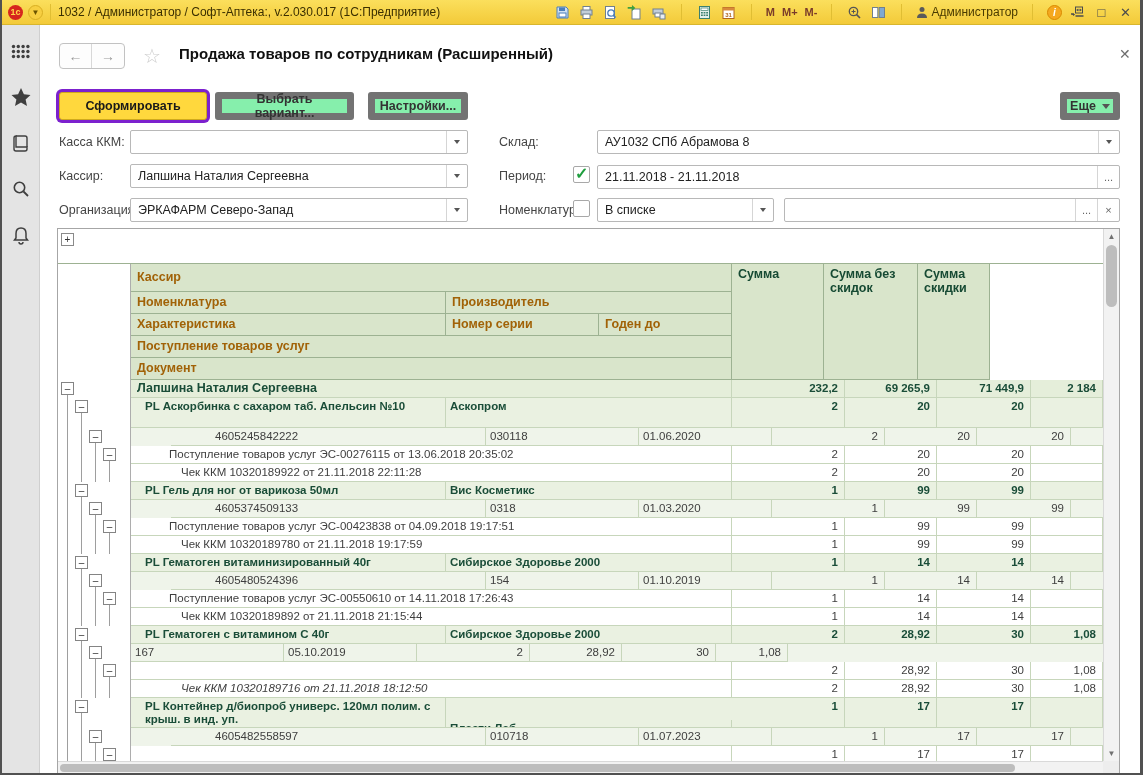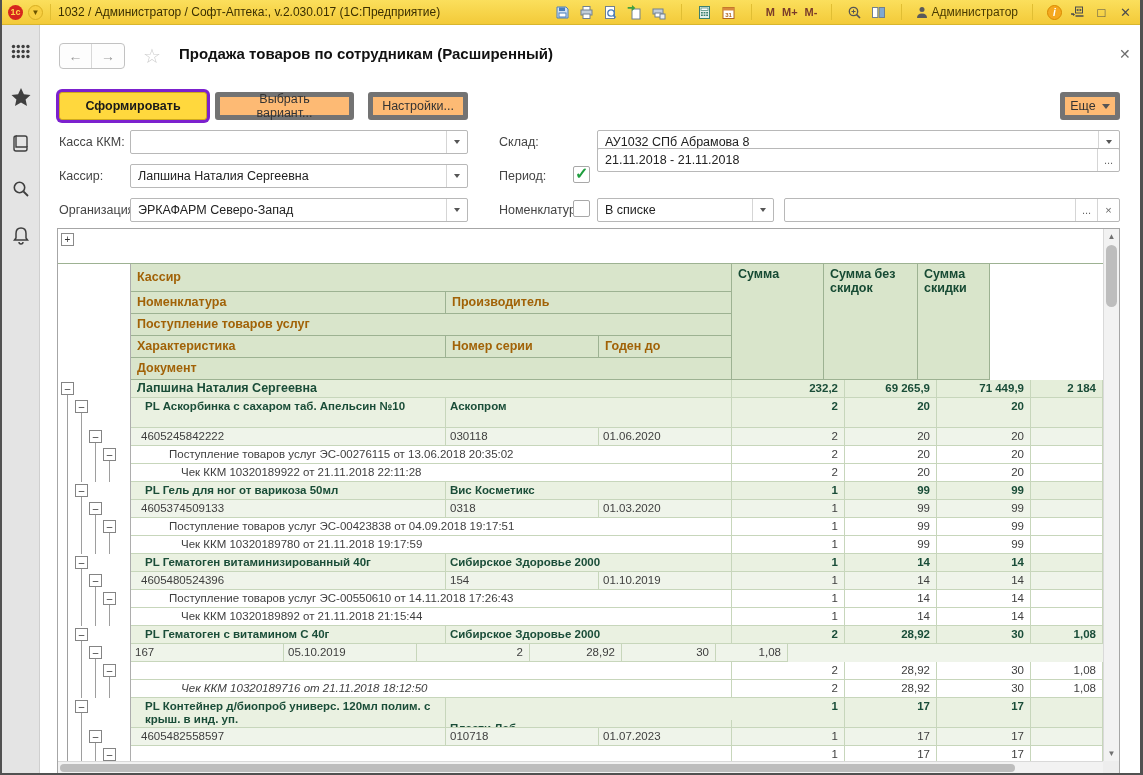--- a/index.html
+++ b/index.html
@@ -32,22 +32,22 @@
   .sb-ic { width:20px; height:20px; display:flex; align-items:center; justify-content:center; }
   
   .navgroup { position:absolute; left:57px; top:43px; width:66px; height:26px; display:flex;
     border:1px solid #C2C2C2; border-radius:4px; background:#FDFDFD; overflow:hidden; }
   .navbtn { width:33px; text-align:center; font-size:14px; font-weight:bold; color:#9A9A9A; line-height:24px; }
   .navbtn:first-child { border-right:1px solid #D8D8D8; }
   .fav-star { position:absolute; left:141px; top:44px; font-size:20px; color:#CDCDCD; }
   .page-title { position:absolute; left:177px; top:45px; font-size:15px; font-weight:600; color:#111; }
   .tab-close { position:absolute; left:1117px; top:46px; font-size:14px; color:#6E6E6E; }
   
-  .btn { position:absolute; height:28px; background:#fdba74; border:5px solid #737373; border-radius:3px;
-    font-size:12.5px; color:#333; text-align:center; display:flex; align-items:center; justify-content:center; padding:0 12px; }
+  .btn { position:absolute; height:28px; background:#86efac; border:7px solid #737373; border-radius:3px;
+    font-size:12.5px; color:#333; text-align:center; display:flex; align-items:center; justify-content:center; padding:0 12px;font-weight:bold; }
   .btn-generate { left:57px; top:92px; width:148px; background:#FFD83D; border:1px solid #CFA91C;
     box-shadow:0 0 0 3px #7C21CE; font-weight:bold; color:#1A1A1A; }
   .btn-variant { left:213px; top:92px; width:139px; }
   .btn-settings { left:366px; top:92px; width:100px; }
   .btn-more { left:1058px; top:92px; width:60px; gap:6px; }
   .caret { width:0; height:0; border-left:4px solid transparent; border-right:4px solid transparent; border-top:5px solid #555; display:inline-block; }
   
   .flabel { position:absolute; font-size:12.5px; color:#444; }
   .combo { position:absolute; height:24px; background:#FFF; border:1px solid #B8B8B8; border-radius:2px;
     display:flex; align-items:center; }
@@ -80,21 +80,21 @@
   .cell { border-right:1px solid #C7D6BB; border-bottom:1px solid #C7D6BB; font-size:11.5px; line-height:13px;
     padding:2px 4px 0 4px; overflow:hidden; flex:none; }
   .row-group { background:#E5EEDA; }
   .row-product { background:#EAF1E1; }
   .row-barcode { background:#EFF4EA; }
   .row-receipt, .row-check { background:#FFFFFF; }
   .g-text { font-weight:bold; color:#1A4D38; font-size:12.5px; padding-left:6px; }
   .p-txt { font-weight:bold; color:#1A4D38; }
   .pad14 { padding-left:14px; }
   .d-txt { color:#3E3E3E; }
-  .pad26 { padding-left:10px; }
+  .pad26 { padding-left:44px;margin-left:40px; }
   .pad38 { padding-left:38px; }
   .pad50 { padding-left:50px; }
   .num { text-align:right; padding-right:6px; }
   .num.hl { font-weight:bold; color:#1A4D38; }
   .num.dim { color:#3E3E3E; }
   
   .vscroll { position:absolute; right:0; top:0; width:16px; height:532px; background:#F2F2F2; border-left:1px solid #D9D9D9; }
   .vthumb { position:absolute; left:2px; right:2px; top:16px; height:62px; background:#BDBDBD; border-radius:6px; }
   .varrow { position:absolute; left:0; width:100%; text-align:center; font-size:8px; color:#707070; }
   .hscroll { position:absolute; left:0; bottom:0; width:1045px; height:13px; background:#F2F2F2; border-top:1px solid #D9D9D9; }
@@ -293,21 +293,21 @@
 
 <div class="flabel" style="left:57px; top:169px;">Кассир:</div>
 <div class="combo" style="left:128px; top:164px; width:338px;">
   <div class="val">Лапшина Наталия Сергеевна</div>
   <div class="dd">
       <span class="caret"></span>
     </div>
 </div>
 <div class="flabel" style="left:497px; top:169px;">Период:</div>
 <div class="checkbox checked" style="left:571px; top:166px;"></div>
-<div class="combo" style="left:595px; top:148px; width:523px;">
+<div class="combo" style="left:595px; top:165px; width:523px;">
   <div class="val">21.11.2018 - 21.11.2018</div>
   <div class="dots">...</div>
 </div>
 
 <div class="flabel" style="left:57px; top:203px;">Организация:</div>
 <div class="combo" style="left:128px; top:198px; width:338px;">
   <div class="val">ЭРКАФАРМ Северо-Запад</div>
   <div class="dd">
       <span class="caret"></span>
     </div>
@@ -334,27 +334,27 @@
     <div class="gh-treespacer"></div>
     <div class="gh-left">
       <div class="ghr">
           <div class="ghc" style="width:601px; height:28px; padding-top:6px;">Кассир</div>
         </div>
       <div class="ghr">
         <div class="ghc" style="width:315px; height:22px;">Номенклатура</div>
         <div class="ghc" style="width:286px; height:22px;">Производитель</div>
       </div>
       <div class="ghr">
-          <div class="ghc" style="width:601px; height:22px;">Поступление товаров услуг</div>
-        </div>
-      <div class="ghr">
         <div class="ghc" style="width:315px; height:22px;">Характеристика</div>
         <div class="ghc" style="width:153px; height:22px;">Номер серии</div>
         <div class="ghc" style="width:133px; height:22px;">Годен до</div>
       </div>
+      <div class="ghr">
+          <div class="ghc" style="width:601px; height:22px;">Поступление товаров услуг</div>
+        </div>
       <div class="ghr">
           <div class="ghc" style="width:601px; height:22px;">Документ</div>
         </div>
     </div>
     <div class="gh-num" style="width:92px;">Сумма</div>
     <div class="gh-num" style="width:94px; white-space:normal;">Сумма без скидок</div>
     <div class="gh-num" style="width:72px; white-space:normal;">Сумма скидки</div>
   </div>
   <div class="gbody">
       <div class="rrow row-group">

